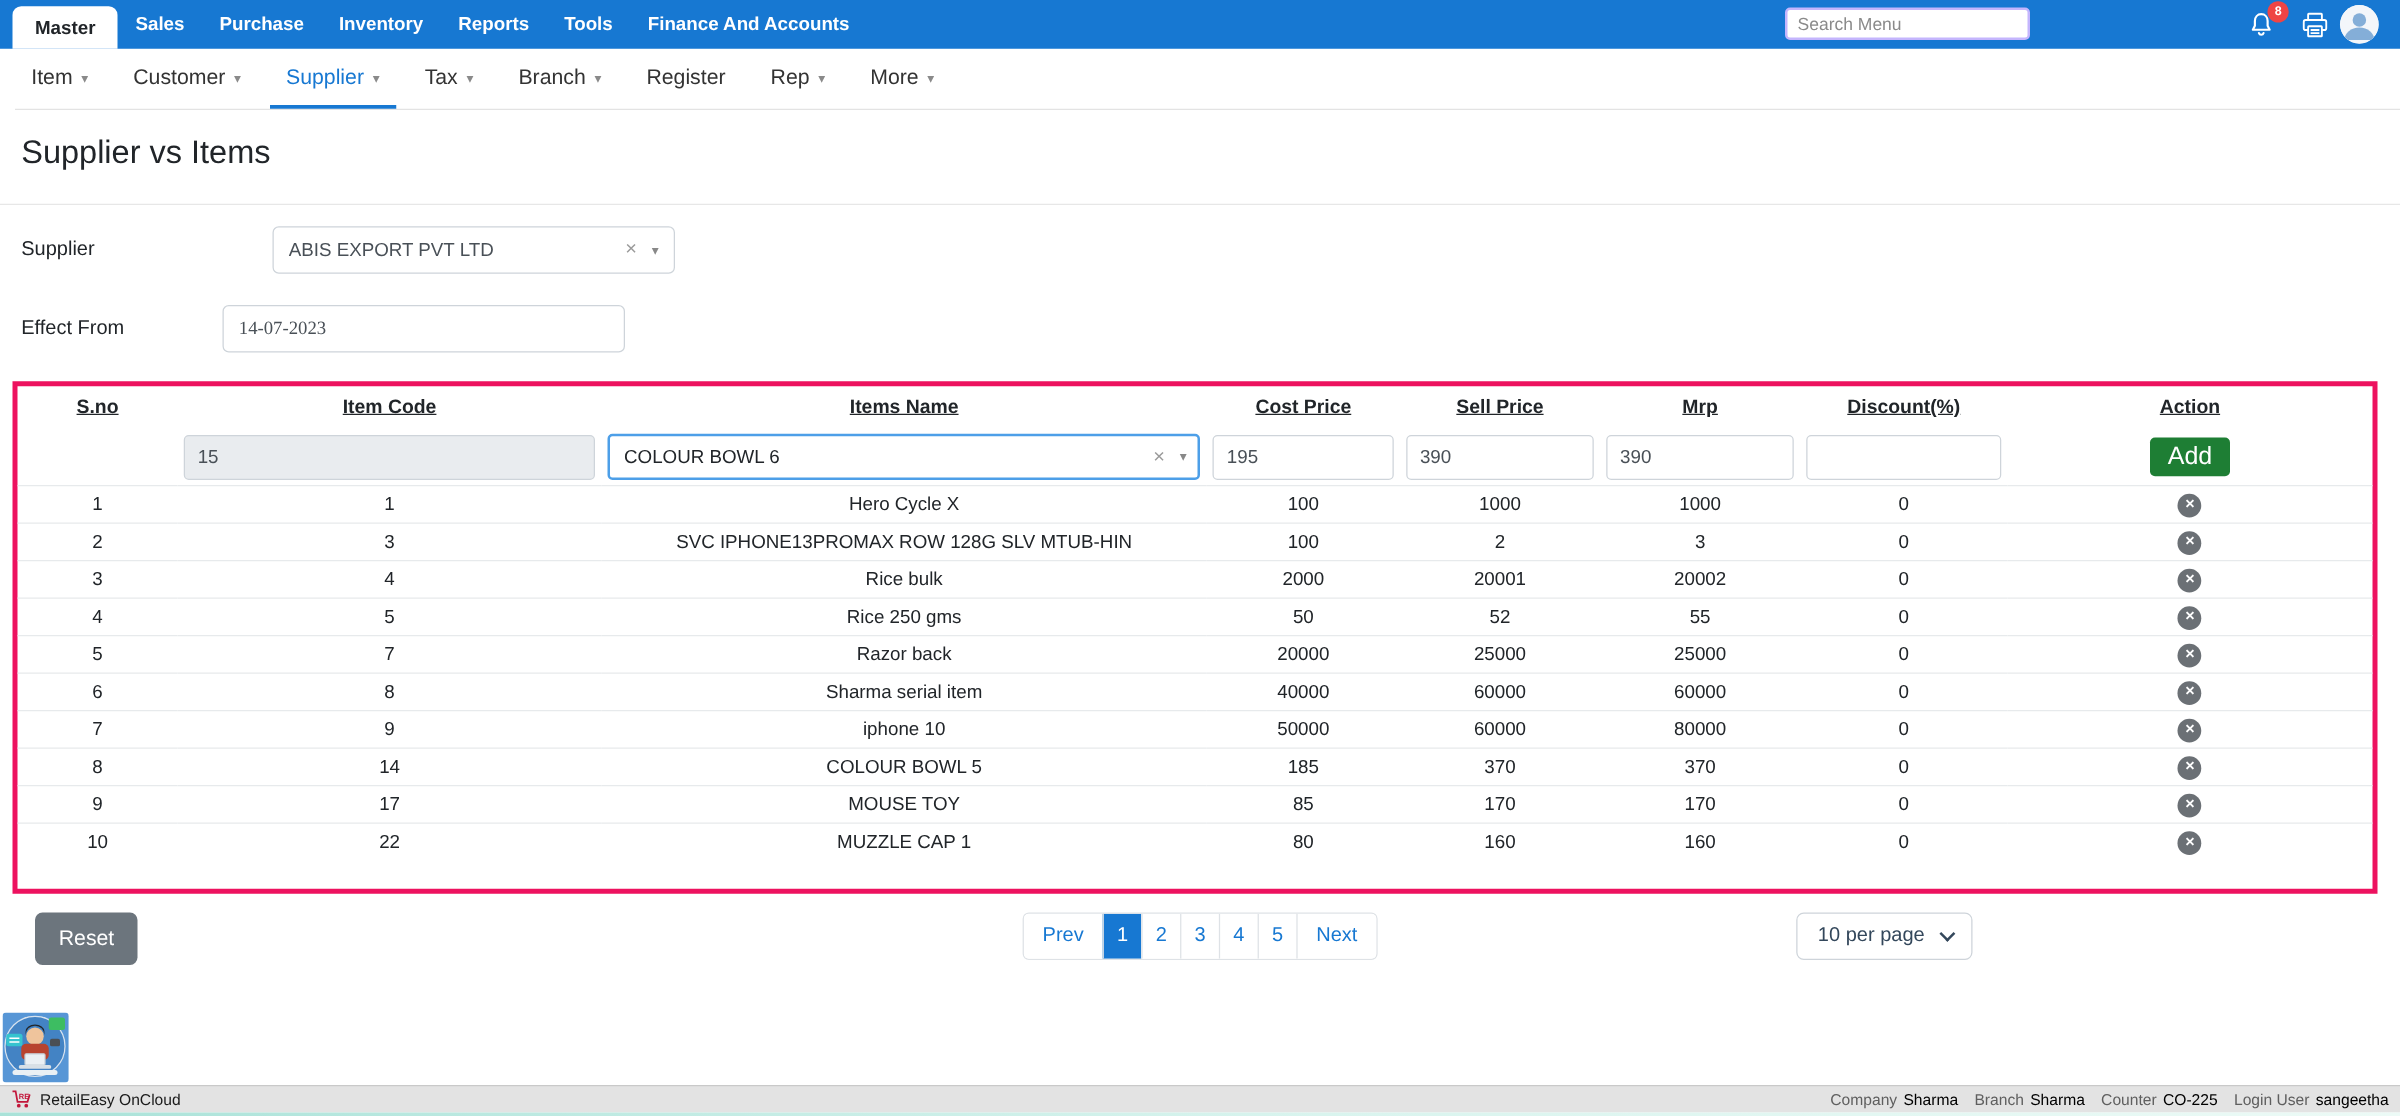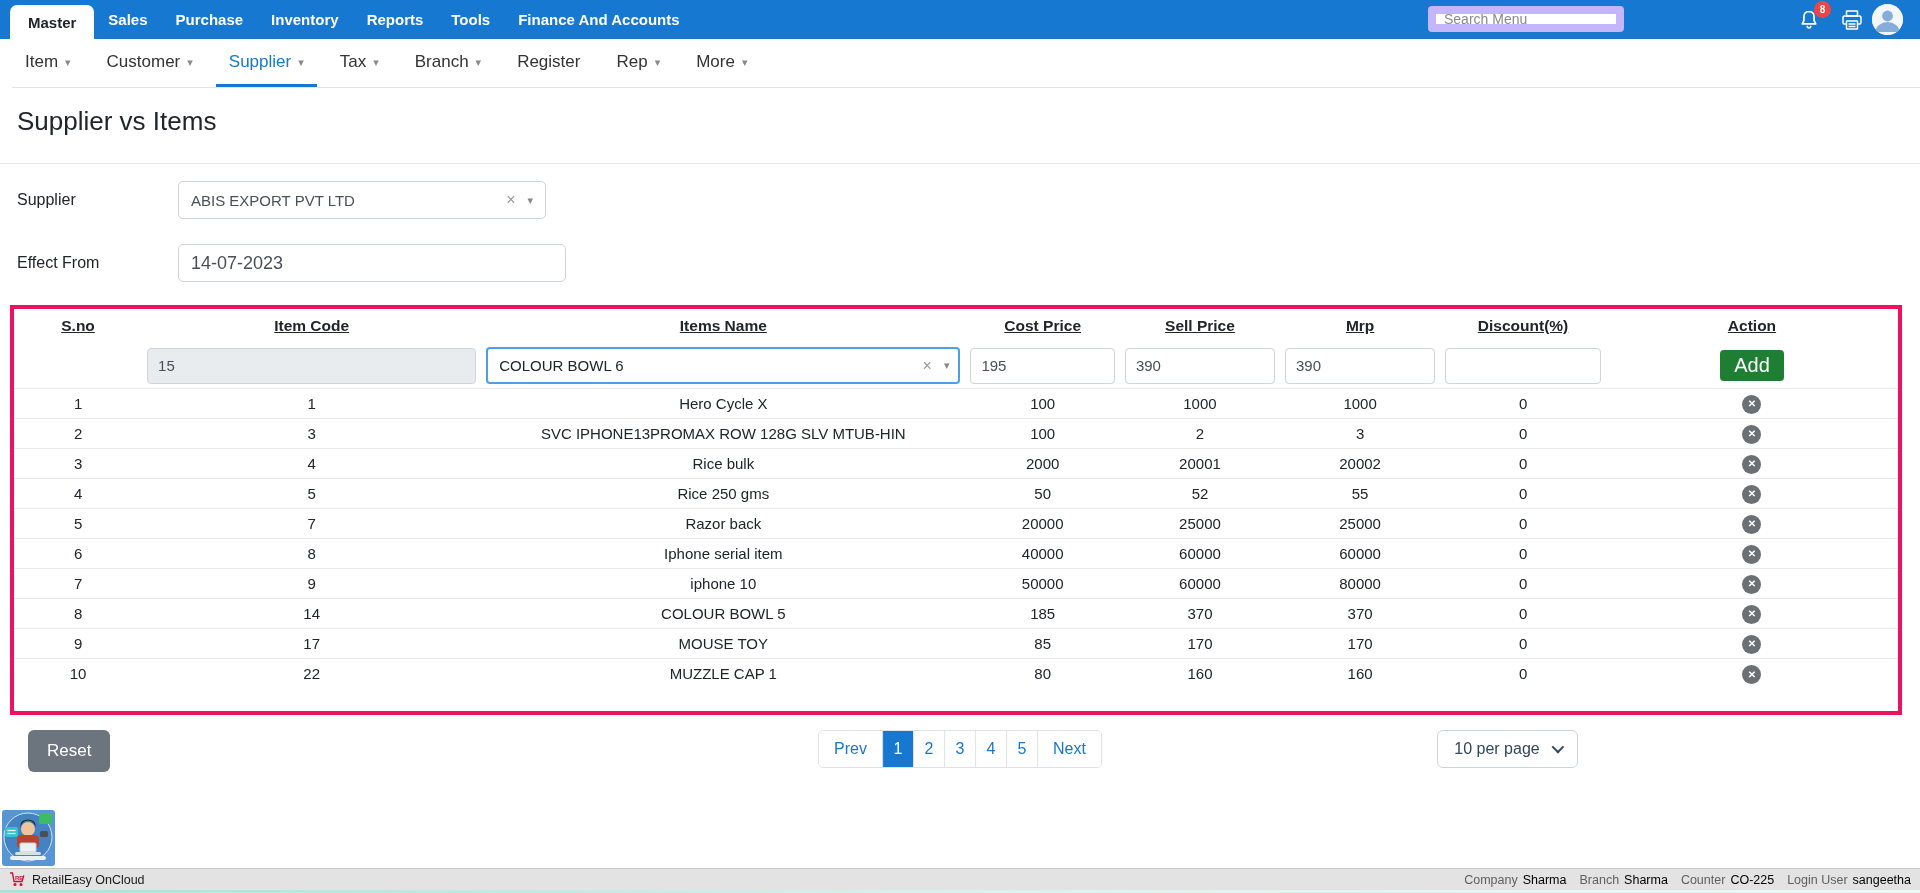--- a/index.html
+++ b/index.html
@@ -7,21 +7,21 @@
   body {
     width:1920px; height:893px; position:relative; overflow:hidden;
     font-family:"Liberation Sans", sans-serif; background:#fff;
   }
 
   
   .topnav { position:absolute; top:0; left:0; width:100%; height:39px; background:#1778D2; z-index:5; }
   .nav-items { display:flex; align-items:stretch; height:100%; padding-left:10px; }
   .nav-item { color:#fff; font-weight:bold; font-size:15px; padding:0 14px; display:flex; align-items:center; cursor:pointer; white-space:nowrap; }
   .nav-item.active { background:#fff; color:#212529; margin-top:5px; border-radius:7px 7px 0 0; padding:0 18px; }
-  .search-input { position:absolute; right:296px; top:6px; width:196px; height:26px; border:8px solid #c4b5fd; border-radius:4px; font-size:14px; padding:0 8px; outline:none; color:#333; font-family:"Liberation Sans", sans-serif; }
+  .search-input { position:absolute; right:296px; top:6px; width:196px; height:26px; border:2px solid #c4b5fd; border-radius:4px; font-size:14px; padding:0 8px; outline:none; color:#333; font-family:"Liberation Sans", sans-serif; }
   .search-input::placeholder { color:#8a8a8a; }
   .bell-wrap { position:absolute; right:98px; top:7px; width:26px; height:26px; cursor:pointer; }
   .badge { position:absolute; top:-6px; right:-9px; background:#EF4444; color:#fff; font-size:10px; min-width:17px; height:17px; border-radius:9px; display:flex; align-items:center; justify-content:center; font-weight:bold; padding:0 2px; }
   .printer-wrap { position:absolute; right:56px; top:9px; width:24px; height:22px; cursor:pointer; }
   .avatar { position:absolute; right:17px; top:4px; width:31px; height:31px; border-radius:50%; background:#f3f6fa; overflow:hidden; cursor:pointer; }
 
   
   .subnav { position:absolute; top:39px; left:12px; width:100%; height:49px; background:#fff; border-bottom:1px solid #e3e3e3; display:flex; align-items:stretch; z-index:4; }
   .subnav-item { display:flex; align-items:center; gap:7px; padding:0 13px; font-size:17px; color:#333; cursor:pointer; margin-right:10px; border-bottom:3px solid transparent; }
   .subnav-item .caret { color:#8a8a8a; font-size:11px; padding-top:2px; }
@@ -29,25 +29,25 @@
 
   
   .content { position:absolute; top:88px; left:0; width:100%; }
   .page-title { font-size:26px; color:#212529; margin:18px 0 0 17px; font-weight:400; }
   .divider { border:none; border-top:1px solid #e7e7e7; margin:26px 0 0 0; }
 
   .form-row { display:flex; align-items:center; margin-left:17px; }
   .form-row.supplier { margin-top:17px; }
   .form-row.effect { margin-top:25px; }
   .form-label { width:161px; font-size:16px; color:#212529; }
-  .select-box { width:368px; height:38px; border:1px solid #ced4da; border-radius:5px; display:flex; align-items:center; padding:0 12px; font-size:15px; color:#495057; background:#fff; cursor:pointer; }
+  .select-box { width:322px; height:38px; border:1px solid #ced4da; border-radius:5px; display:flex; align-items:center; padding:0 12px; font-size:15px; color:#495057; background:#fff; cursor:pointer;margin-left:40px; }
   .select-box .grow { flex:1; overflow:hidden; white-space:nowrap; }
   .clear-x { color:#9a9a9a; font-size:16px; margin-right:12px; cursor:pointer; }
   .caret-down { color:#888; font-size:11px; cursor:pointer; }
-  .text-inputbox { width:388px; height:38px; border:1px solid #ced4da; border-radius:5px; padding:0 12px; font-size:18px; color:#495057; font-family:Liberation Sans, sans-serif; outline:none; }
+  .text-inputbox { width:322px; height:38px; border:1px solid #ced4da; border-radius:5px; padding:0 12px; font-size:15px; color:#495057; font-family:Liberation Serif, serif; outline:none; }
 
   
   .table-wrap { margin:23px 18px 0 10px; border:4px solid #ED125F; background:#fff; padding-bottom:22px; }
   table { width:100%; border-collapse:collapse; table-layout:fixed; }
   thead th { font-size:15.5px; color:#212529; font-weight:bold; height:34px; text-align:center; vertical-align:middle;text-decoration:underline; }
   .input-row td { padding:4px 5px; height:44px; vertical-align:middle; }
   .cell-input { width:100%; height:36px; border:1px solid #ced4da; border-radius:4px; padding:0 10px; font-size:15px; color:#495057; font-family:"Liberation Sans", sans-serif; outline:none; background:#fff; }
   .cell-input.disabled { background:#e9ecef; }
   .itemname-select { border:2px solid #4D9FE8; border-radius:4px; height:37px; display:flex; align-items:center; padding:0 9px 0 11px; font-size:15px; color:#212529; background:#fff; cursor:pointer; }
   .itemname-select .grow { flex:1; overflow:hidden; white-space:nowrap; }
@@ -267,21 +267,21 @@
             <td>Razor back</td>
             <td>20000</td>
             <td>25000</td>
             <td>25000</td>
             <td>0</td>
             <td><span class="del-icon">✕</span></td>
           </tr>
           <tr class="data-row">
             <td>6</td>
             <td>8</td>
-            <td>Iphone serial item</td>
+            <td>Sharma serial item</td>
             <td>40000</td>
             <td>60000</td>
             <td>60000</td>
             <td>0</td>
             <td><span class="del-icon">✕</span></td>
           </tr>
           <tr class="data-row">
             <td>7</td>
             <td>9</td>
             <td>iphone 10</td>

